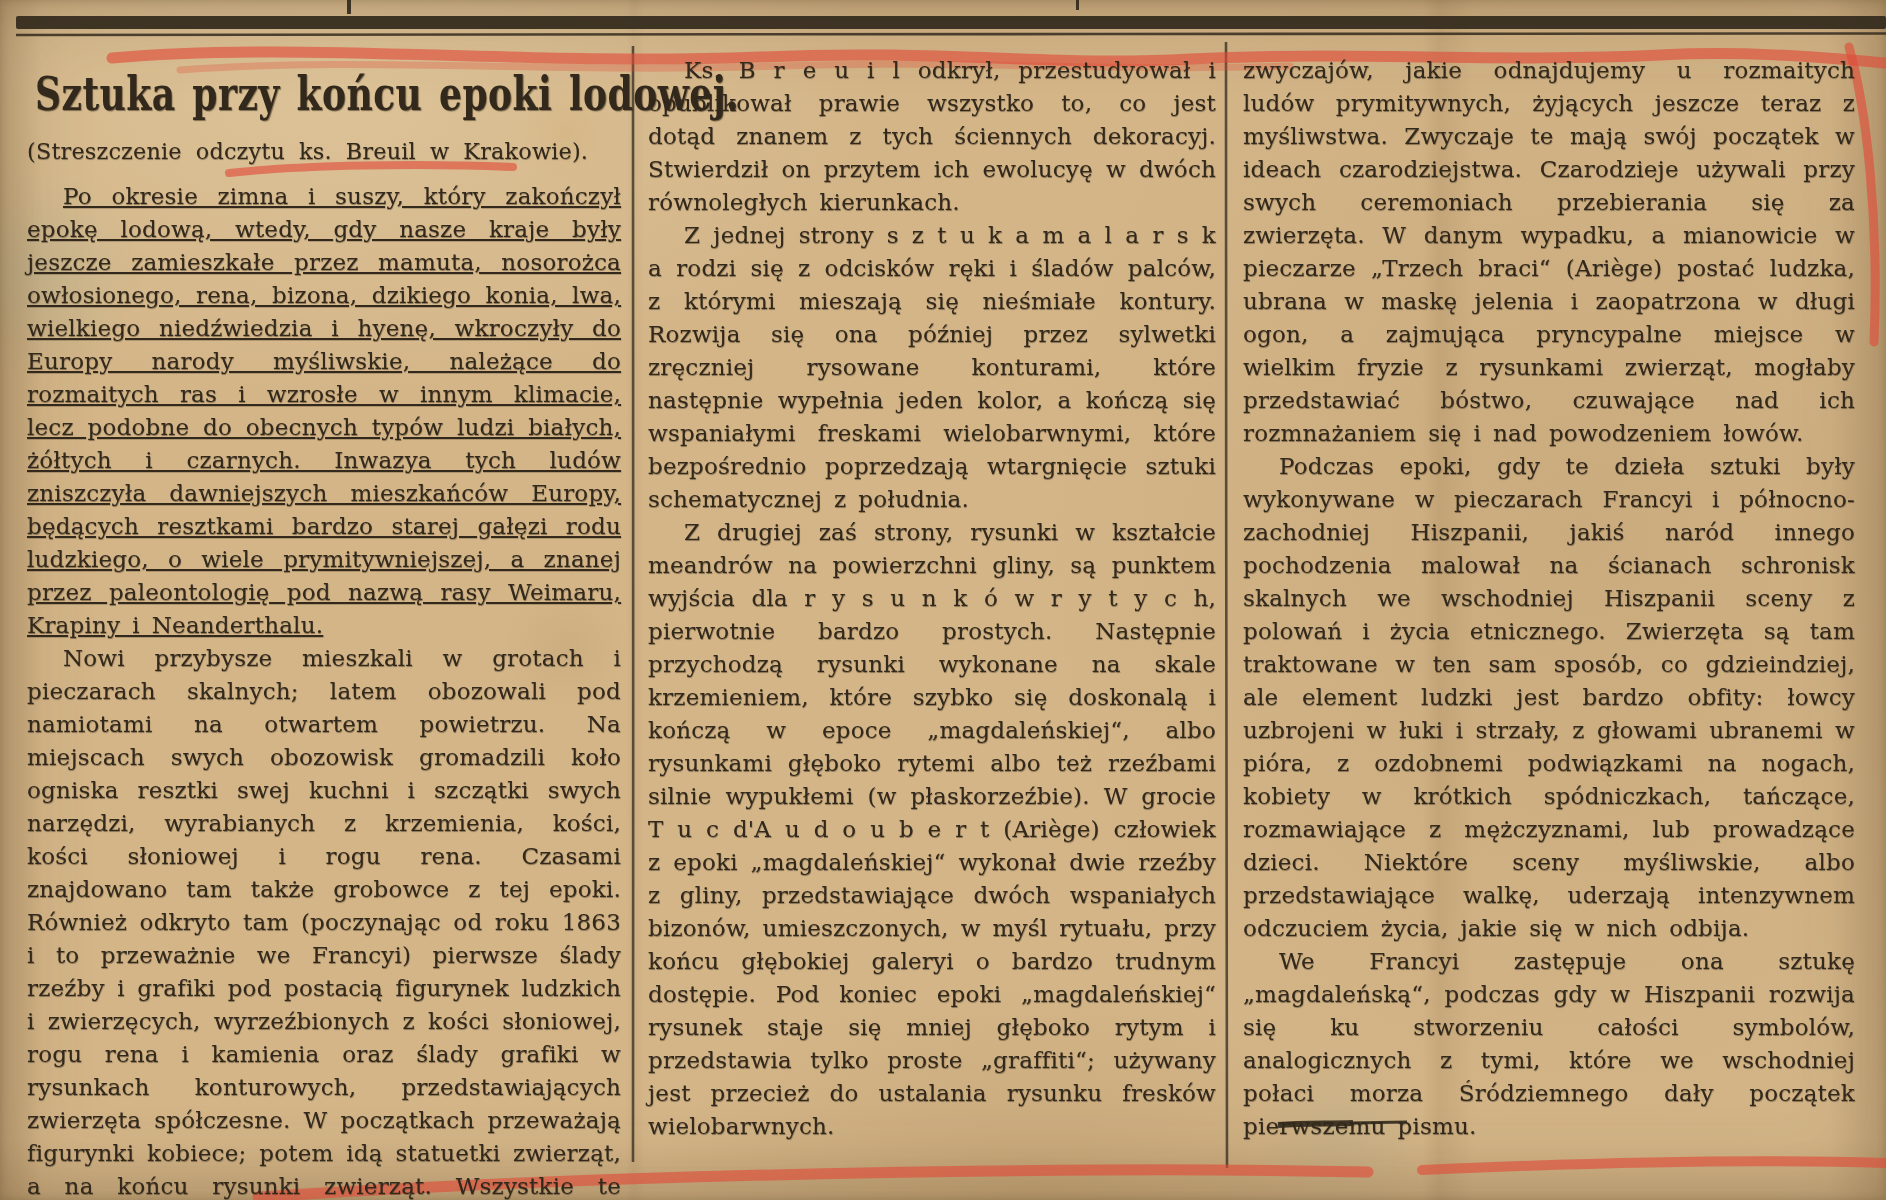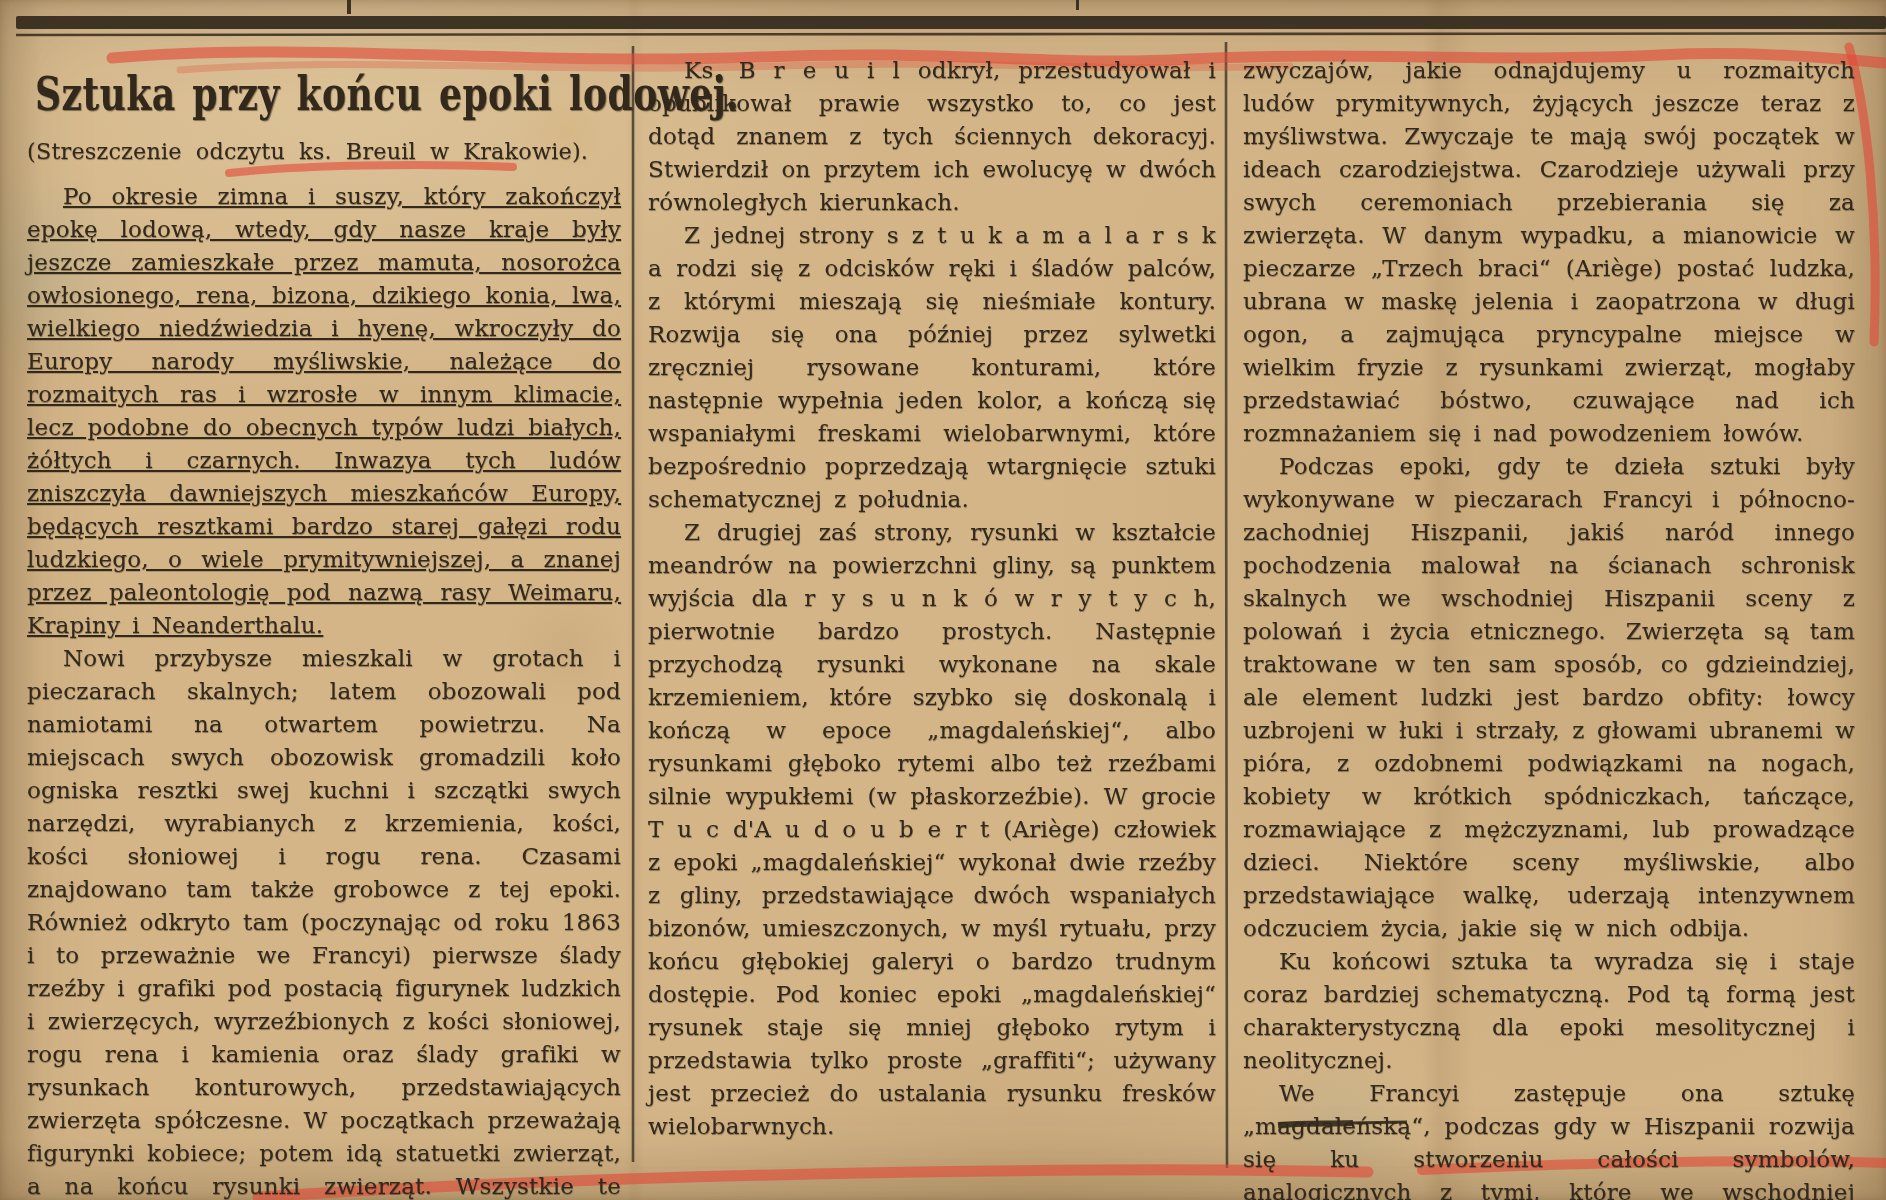--- a/index.html
+++ b/index.html
@@ -108,17 +108,16 @@
   <div class="col col2">
     <p>Ks. B r e u i l odkrył, przestudyował i opublikował prawie wszystko to, co jest dotąd znanem z tych ściennych dekoracyj. Stwierdził on przytem ich ewolucyę w dwóch równoległych kierunkach.</p>
     <p>Z jednej strony s z t u k a  m a l a r s k a rodzi się z odcisków ręki i śladów palców, z którymi mieszają się nieśmiałe kontury. Rozwija się ona później przez sylwetki zręczniej rysowane konturami, które następnie wypełnia jeden kolor, a kończą się wspaniałymi freskami wielobarwnymi, które bezpośrednio poprzedzają wtargnięcie sztuki schematycznej z południa.</p>
     <p>Z drugiej zaś strony, rysunki w kształcie meandrów na powierzchni gliny, są punktem wyjścia dla r y s u n k ó w  r y t y c h, pierwotnie bardzo prostych. Następnie przychodzą rysunki wykonane na skale krzemieniem, które szybko się doskonalą i kończą w epoce „magdaleńskiej“, albo rysunkami głęboko rytemi albo też rzeźbami silnie wypukłemi (w płaskorzeźbie). W grocie T u c  d'A u d o u b e r t (Ariège) człowiek z epoki „magdaleńskiej“ wykonał dwie rzeźby z gliny, przedstawiające dwóch wspaniałych bizonów, umieszczonych, w myśl rytuału, przy końcu głębokiej galeryi o bardzo trudnym dostępie. Pod koniec epoki „magdaleńskiej“ rysunek staje się mniej głęboko rytym i przedstawia tylko proste „graffiti“; używany jest przecież do ustalania rysunku fresków wielobarwnych.</p>
 
   </div>
 
   <div class="col col3">
     <p class="cont">zwyczajów, jakie odnajdujemy u rozmaitych ludów prymitywnych, żyjących jeszcze teraz z myśliwstwa. Zwyczaje te mają swój początek w ideach czarodziejstwa. Czarodzieje używali przy swych ceremoniach przebierania się za zwierzęta. W danym wypadku, a mianowicie w pieczarze „Trzech braci“ (Ariège) postać ludzka, ubrana w maskę jelenia i zaopatrzona w długi ogon, a zajmująca pryncypalne miejsce w wielkim fryzie z rysunkami zwierząt, mogłaby przedstawiać bóstwo, czuwające nad ich rozmnażaniem się i nad powodzeniem łowów.</p>
     <p>Podczas epoki, gdy te dzieła sztuki były wykonywane w pieczarach Francyi i północno-zachodniej Hiszpanii, jakiś naród innego pochodzenia malował na ścianach schronisk skalnych we wschodniej Hiszpanii sceny z polowań i życia etnicznego. Zwierzęta są tam traktowane w ten sam sposób, co gdzieindziej, ale element ludzki jest bardzo obfity: łowcy uzbrojeni w łuki i strzały, z głowami ubranemi w pióra, z ozdobnemi podwiązkami na nogach, kobiety w krótkich spódniczkach, tańczące, rozmawiające z mężczyznami, lub prowadzące dzieci. Niektóre sceny myśliwskie, albo przedstawiające walkę, uderzają intenzywnem odczuciem życia, jakie się w nich odbija.</p>
-    <p>Ku końcowi sztuka ta wyradza się i staje coraz bardziej schematyczną. Pod tą formą jest charakterystyczną dla epoki mesolitycznej i neolitycznej.</p>
     <p>We Francyi zastępuje ona sztukę „magdaleńską“, podczas gdy w Hiszpanii rozwija się ku stworzeniu całości symbolów, analogicznych z tymi, które we wschodniej połaci morza Śródziemnego dały początek pierwszemu pismu.</p>
   </div>
 
 </div>
 
 </body></html>

